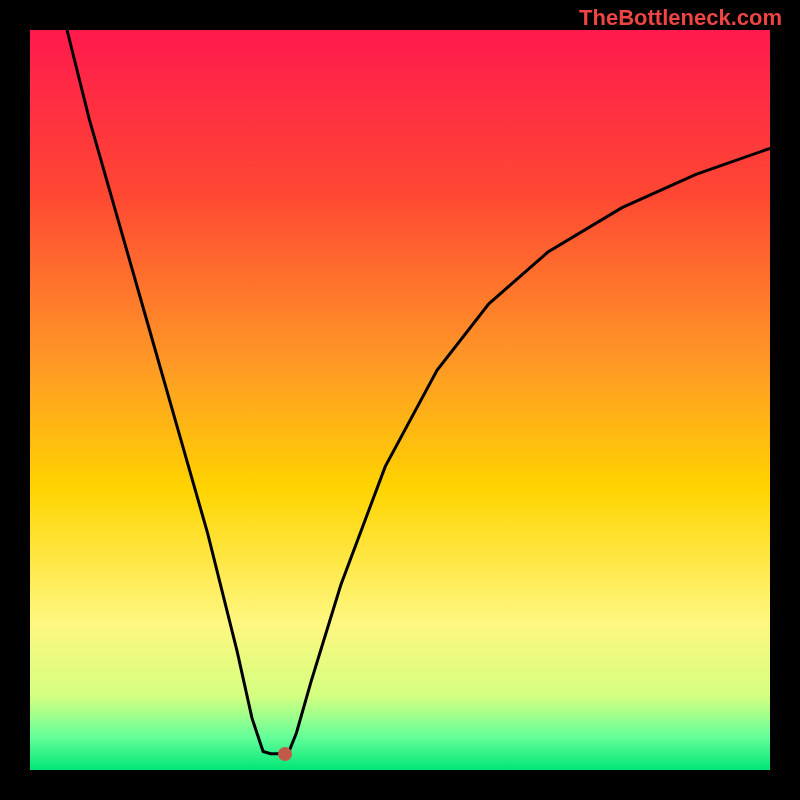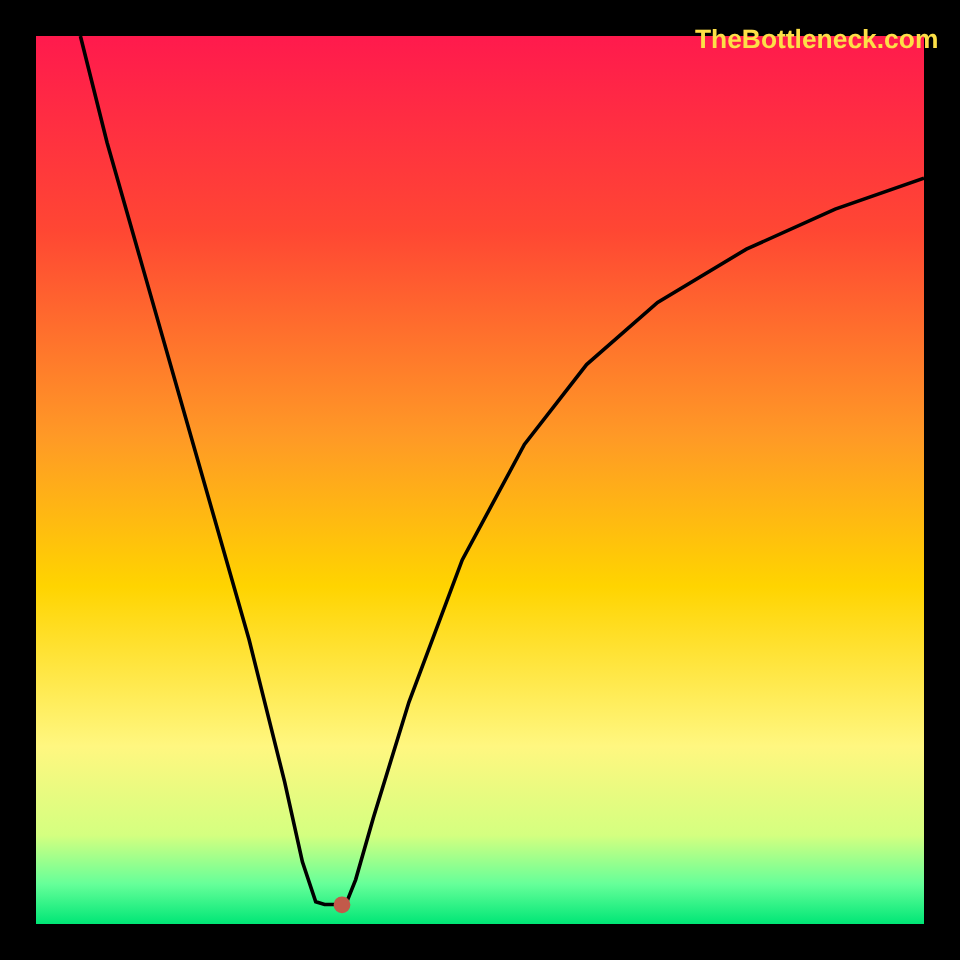--- a/index.html
+++ b/index.html
@@ -11,23 +11,23 @@
     font-family: Arial, sans-serif;
   }
   .container {
     width: 800px;
     height: 800px;
     background: #000;
     position: relative;
   }
   .watermark {
     position: absolute;
-    top: 20px;
+    top: 5px;
     right: 18px;
-    color: #fde047;
+    color: #ef4444;
     font-size: 22px;
     font-weight: bold;
     z-index: 10;
   }
   .plot-area {
     position: absolute;
     top: 30px;
     left: 30px;
     width: 740px;
     height: 740px;

